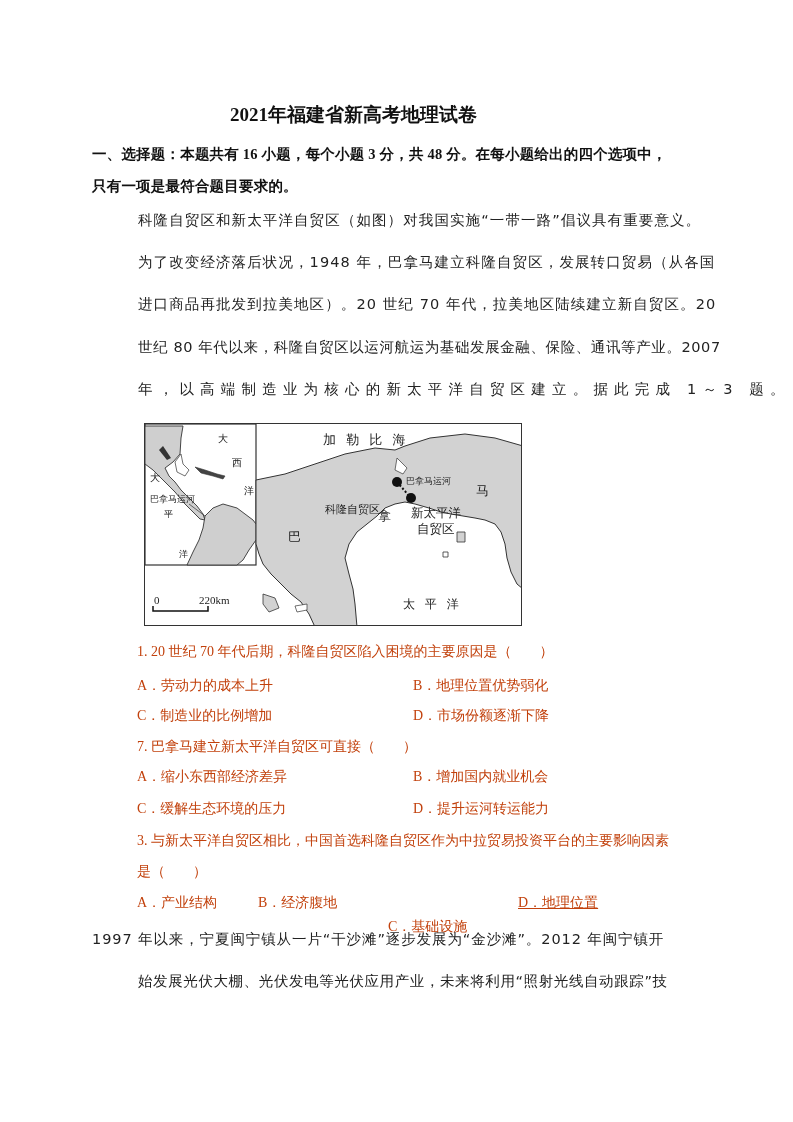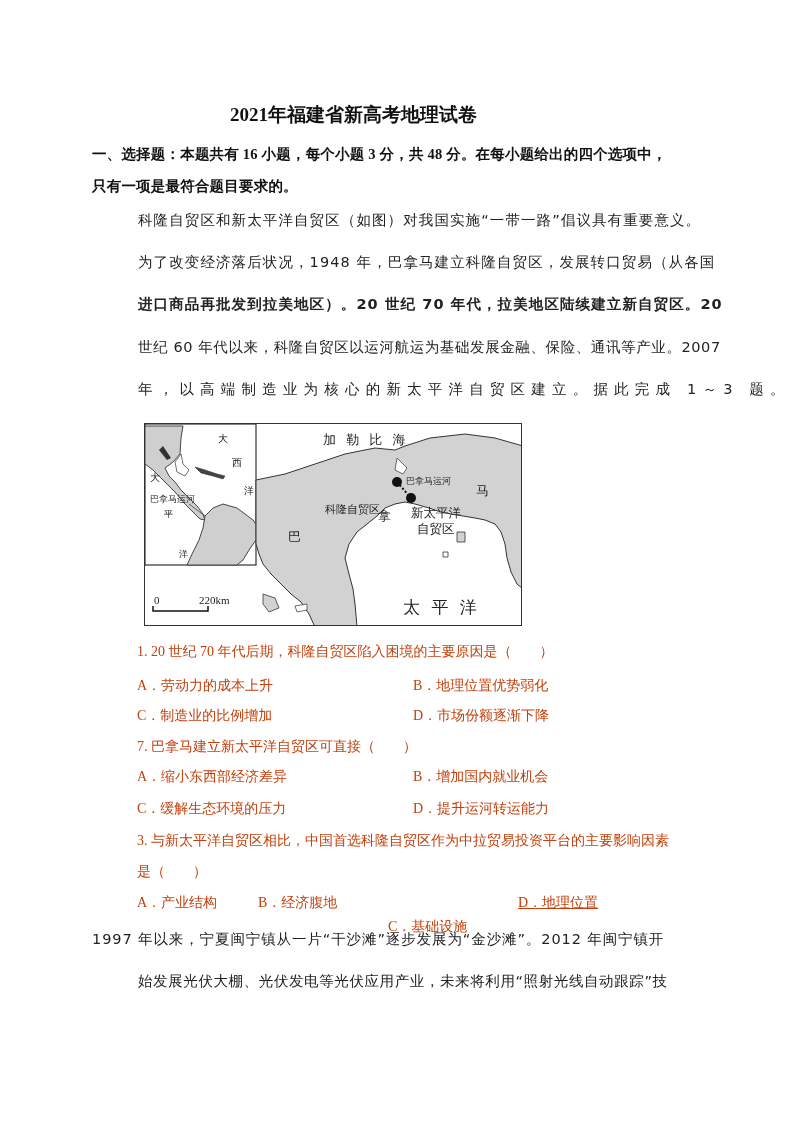--- a/index.html
+++ b/index.html
@@ -19,22 +19,22 @@
 <body>
 
 <div class="abs title">2021年福建省新高考地理试卷</div>
 
 <div class="abs instr" style="top:145px;">一、选择题：本题共有 16 小题，每个小题 3 分，共 48 分。在每小题给出的四个选项中，</div>
 <div class="abs instr" style="top:177px;">只有一项是最符合题目要求的。</div>
 
 <div>
   <div class="abs para wide" style="top:211px;">科隆自贸区和新太平洋自贸区（如图）对我国实施“一带一路”倡议具有重要意义。</div>
   <div class="abs para wide" style="top:253px;">为了改变经济落后状况，1948 年，巴拿马建立科隆自贸区，发展转口贸易（从各国</div>
-  <div class="abs para wide" style="top:295px;font-weight:bold;">进口商品再批发到拉美地区）。20 世纪 70 年代，拉美地区陆续建立新自贸区。20</div>
-  <div class="abs para" style="top:338px; letter-spacing:0.6px;">世纪 60 年代以来，科隆自贸区以运河航运为基础发展金融、保险、通讯等产业。2007</div>
+  <div class="abs para wide" style="top:295px;">进口商品再批发到拉美地区）。20 世纪 70 年代，拉美地区陆续建立新自贸区。20</div>
+  <div class="abs para" style="top:338px; letter-spacing:0.6px;">世纪 80 年代以来，科隆自贸区以运河航运为基础发展金融、保险、通讯等产业。2007</div>
   <div class="abs para wider" style="top:380px;">年，以高端制造业为核心的新太平洋自贸区建立。据此完成 1～3 题。</div>
 </div>
 
 <div class="map">
   <svg width="378" height="203" viewBox="0 0 378 203">
 
     <rect x="0" y="0" width="111" height="141" fill="#fff" stroke="#333" stroke-width="1.2"></rect>
 
     <path d="M0,2 L38,2 L36,14 L35,30 L28,38 L20,44 L24,52 L30,58 L36,66 L44,74 L52,82 L58,90 L60,96 L55,95 L48,88 L40,80 L30,68 L18,56 L8,46 L0,40 Z" fill="#cfcfcf" stroke="#333" stroke-width="0.9"></path>
 
@@ -76,21 +76,21 @@
   <span class="maplabel" style="left:54px; top:170px; font-size:11px; font-family:'Liberation Serif','DejaVu Serif',serif;">220km</span>
 
   <span class="maplabel" style="left:178px; top:7px; font-size:13px; letter-spacing:3px;">加  勒  比  海</span>
   <span class="maplabel" style="left:180px; top:35px; font-size:11px;margin-top:43px;">科隆自贸区</span>
   <span class="maplabel" style="left:261px; top:51px; font-size:9px;">巴拿马运河</span>
   <span class="maplabel" style="left:266px; top:81px; font-size:12.5px;">新太平洋</span>
   <span class="maplabel" style="left:272px; top:97px; font-size:12.5px;">自贸区</span>
   <span class="maplabel" style="left:143px; top:104px; font-size:13px;">巴</span>
   <span class="maplabel" style="left:233px; top:83px; font-size:13px;">拿</span>
   <span class="maplabel" style="left:331px; top:58px; font-size:13px;">马</span>
-  <span class="maplabel" style="left:258px; top:172px; font-size:17px; letter-spacing:3px;">太  平  洋</span>
+  <span class="maplabel" style="left:258px; top:172px; font-size:12px; letter-spacing:3px;">太  平  洋</span>
 </div>
 
 <div>
   <div class="abs q" style="left:137px; top:643px;">1. 20 世纪 70 年代后期，科隆自贸区陷入困境的主要原因是（　　）</div>
   <div class="abs q" style="left:137px; top:677px;">A．劳动力的成本上升</div>
   <div class="abs q" style="left:413px; top:677px;">B．地理位置优势弱化</div>
   <div class="abs q" style="left:137px; top:707px;">C．制造业的比例增加</div>
   <div class="abs q" style="left:413px; top:707px;">D．市场份额逐渐下降</div>
 </div>
 

